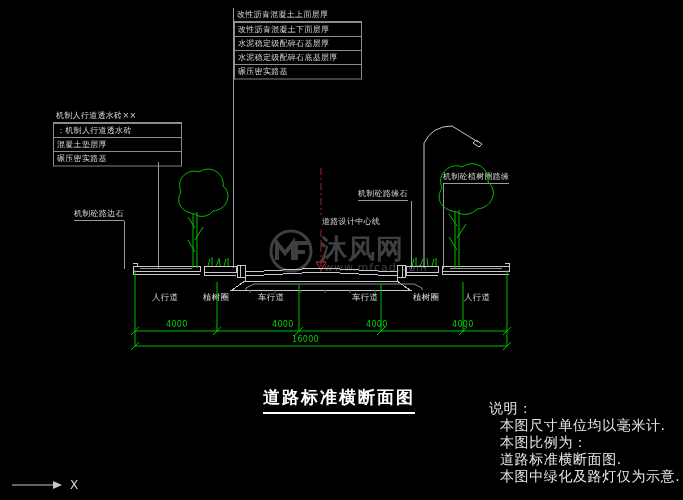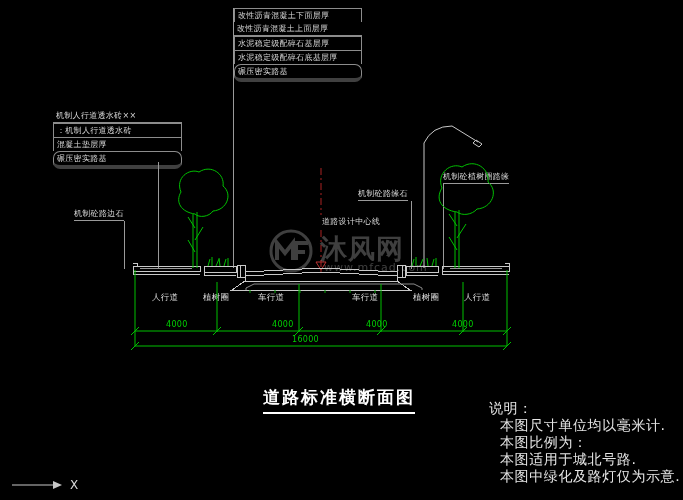--- a/index.html
+++ b/index.html
@@ -30,21 +30,21 @@
     line-height: 13px;
     height: 13px;
     white-space: nowrap;
     padding: 0 2px 0 3px;
     letter-spacing: .3px;
   }
   .note-row.boxed {
     border: 1px solid #8c8c8c;
     border-bottom: none;
   }
-  .note-row.boxed.last { border-bottom: 4px solid #404040; border-radius: 7px; }
+  .note-row.boxed.last { border-bottom: 2px solid #404040; }
   .note-row.plain {
     border: none;
     border-bottom: 1px solid #8c8c8c;
   }
 
   
   .vline { position: absolute; background: #9a9a9a; width: 1px; }
 
   
   .lbl {
@@ -116,22 +116,22 @@
   }
 
   svg { display: block; overflow: visible; }
 </style>
 </head>
 <body>
 
 <div id="stage">
 
   <div class="note-table" style="left:234px; top:8px; width:128px;">
+    <div class="note-row plain">改性沥青混凝土上面层厚</div>
     <div class="note-row boxed">改性沥青混凝土下面层厚</div>
-    <div class="note-row plain">改性沥青混凝土上面层厚</div>
     <div class="note-row boxed">水泥稳定级配碎石基层厚</div>
     <div class="note-row boxed">水泥稳定级配碎石底基层厚</div>
     <div class="note-row boxed last">碾压密实路基</div>
   </div>
 
   <div class="vline" style="left:233px; top:8px; height:260px;"></div>
 
   <div class="note-table" style="left:29px; top:109px; width:129px;padding-left:24px;">
     <div class="note-row plain">机制人行道透水砖××</div>
     <div class="note-row boxed">：机制人行道透水砖</div>
@@ -280,21 +280,21 @@
   <div class="glbl" style="left:366px; top:320px;">4000</div>
   <div class="glbl" style="left:452px; top:320px;">4000</div>
   <div class="glbl" style="left:292px; top:335px;">16000</div>
 
   <div id="title" style="left:254px; top:386px;">道路标准横断面图</div>
 
   <div id="notes" style="left:489px; top:400px;">
     <div>说明：</div>
     <div class="indent">本图尺寸单位均以毫米计.</div>
     <div class="indent">本图比例为：</div>
-    <div class="indent">本图适用于城北号路.</div>
+    <div class="indent">道路标准横断面图.</div>
     <div class="indent">本图中绿化及路灯仅为示意.</div>
   </div>
 
   <svg class="abs" style="left:0; top:0;" width="683" height="500">
     <line x1="12" y1="485" x2="60" y2="485" stroke="#c8c8c8" stroke-width="1"></line>
     <path d="M53,481 L62,485 L53,489 Z" fill="#c8c8c8"></path>
   </svg>
   <div class="lbl" style="left:70px; top:478px; font-size:12px;">X</div>
 
   <div id="watermark">

